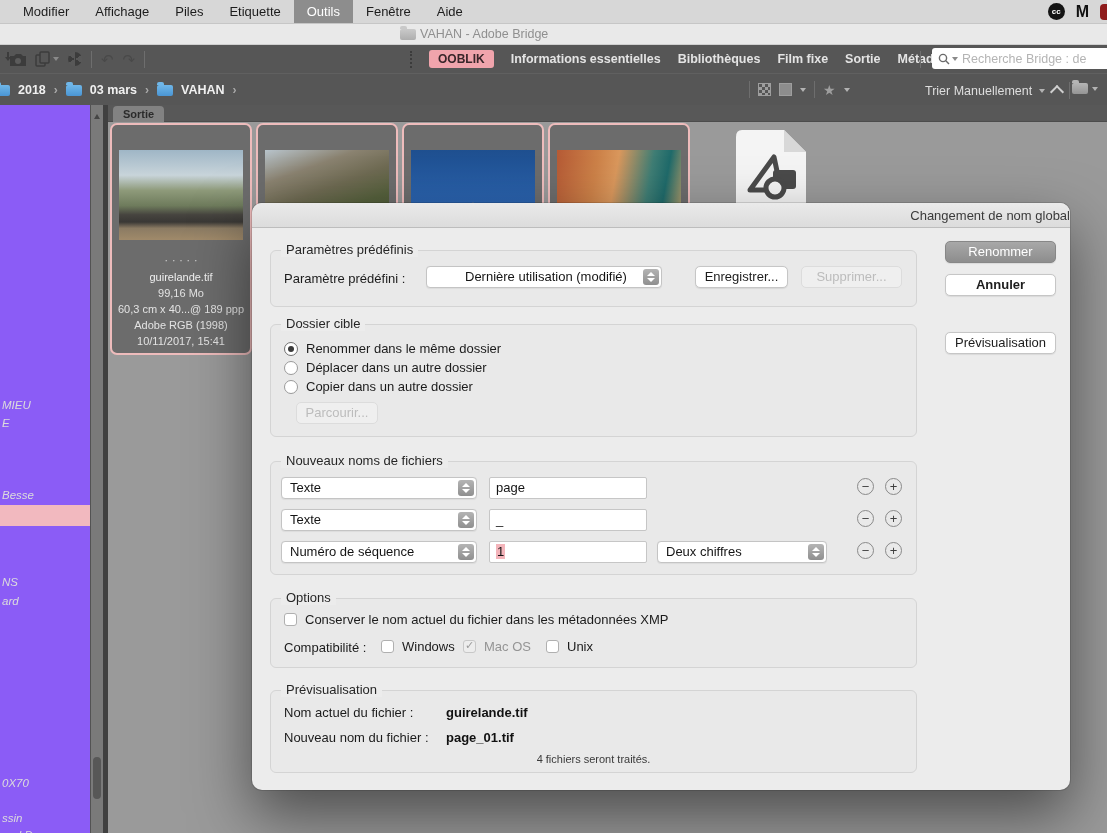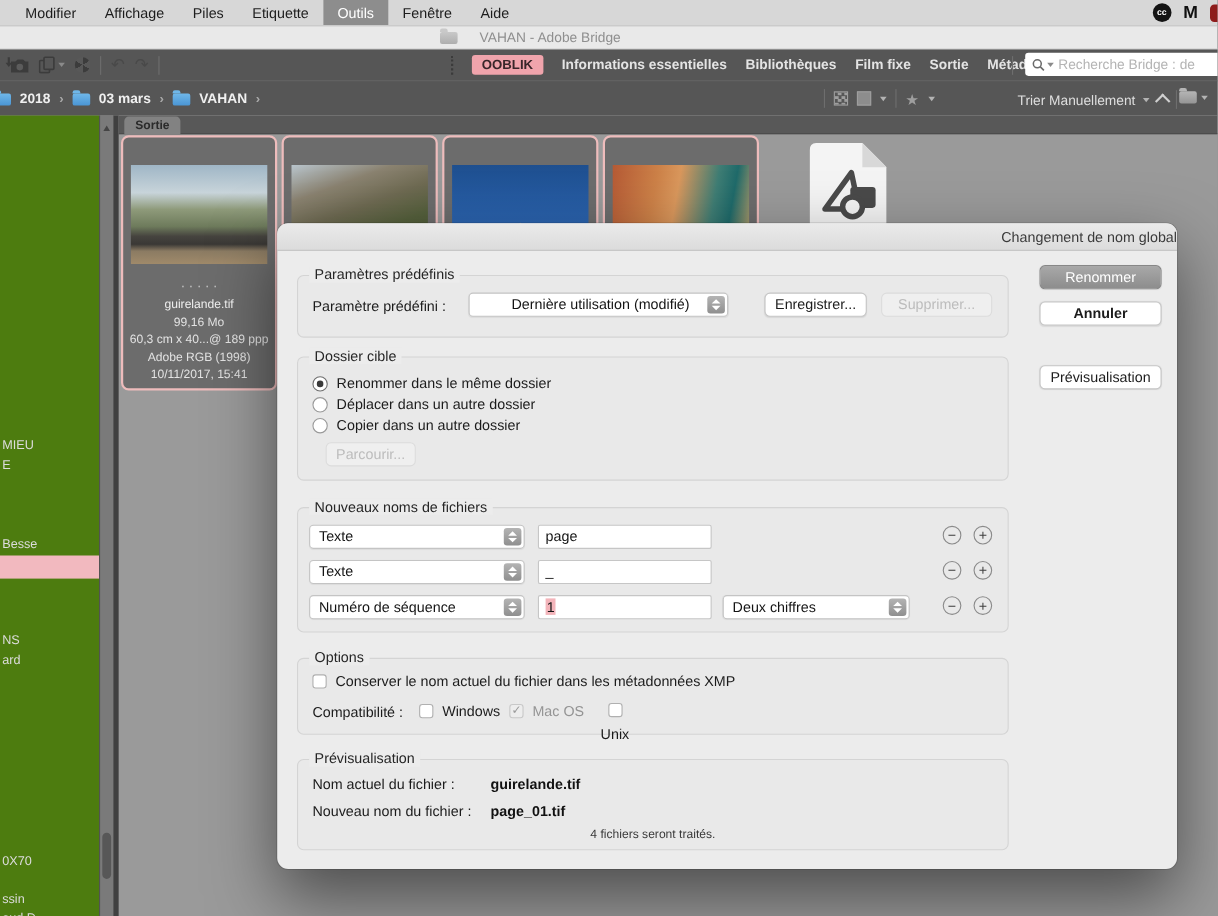--- a/index.html
+++ b/index.html
@@ -13,21 +13,21 @@
   .menu-item.active{background:#8d8d8d;color:#fff;}
   .menubar-right{position:absolute;right:0;top:0;height:23px;display:flex;align-items:center;gap:11px;}
   .cc-badge{width:17px;height:17px;border-radius:50%;background:#141414;color:#fff;
     font-size:8px;font-weight:bold;text-align:center;line-height:17px;}
   .m-badge{font-size:16px;font-weight:900;color:#101010;line-height:17px;}
   .red-chip{width:16px;height:16px;border-radius:4px;background:#8e1b1b;margin-right:-9px;}
 
   
   .titlebar{position:absolute;top:23px;left:0;right:0;height:22px;background:#e9e9e9;
     border-top:1px solid #c6c6c6;border-bottom:1px solid #cfcfcf;box-sizing:border-box;}
-  .tb-inner{position:absolute;left:400px;top:3px;display:flex;align-items:center;gap:20px;
+  .tb-inner{position:absolute;left:400px;top:3px;display:flex;align-items:center;gap:4px;
     color:#8f8f8f;font-size:12.5px;text-align:center;}
   .folder-ico{width:16px;height:11px;background:linear-gradient(#c9c9c9,#aeaeae);
     border-radius:2px;position:relative;}
   .folder-ico::before{content:"";position:absolute;top:-3px;left:0;width:7px;height:3px;
     background:#c9c9c9;border-radius:2px 2px 0 0;}
   .folder-ico.blue{background:linear-gradient(#6fb7e9,#4a95d4);}
   .folder-ico.blue::before{background:#6fb7e9;}
   .folder-ico.gray{background:linear-gradient(#b5b5b5,#959595);}
   .folder-ico.gray::before{background:#b5b5b5;}
 
@@ -65,21 +65,21 @@
     background-size:6px 6px;}
   .ic-solid{width:13px;height:13px;border:1px solid #9e9e9e;background:#8d8d8d;box-sizing:border-box;}
   .star{color:#9e9e9e;font-size:14px;line-height:14px;}
   .g-sort{position:absolute;left:925px;top:8px;display:flex;align-items:center;gap:7px;
     font-size:12.5px;color:#dedede;}
   .chev-up{width:8px;height:8px;border-left:2px solid #cfcfcf;border-top:2px solid #cfcfcf;
     transform:rotate(45deg);margin-top:3px;}
   .g-folder{position:absolute;left:1072px;top:9px;display:flex;align-items:center;gap:4px;}
 
   
-  .sidebar{position:absolute;left:0;top:105px;width:90px;bottom:0;background:#4d7c0f;}
+  .sidebar{position:absolute;left:0;top:105px;width:90px;bottom:0;background:#8b5cf6;font-style:italic;}
   .si{position:absolute;left:2px;font-size:11.5px;color:#dcdcdc;white-space:nowrap;}
   .si-sel{position:absolute;left:0;top:400px;width:90px;height:21px;background:#f2b9bf;}
   .sscroll{position:absolute;left:90px;top:105px;width:13px;bottom:0;background:#7a7a7a;
     border-left:1px solid #535353;box-sizing:border-box;}
   .sarrow{position:absolute;top:9px;left:3px;width:0;height:0;border-left:3.5px solid transparent;
     border-right:3.5px solid transparent;border-bottom:5px solid #454545;}
   .sthumb{position:absolute;left:2px;top:652px;width:8px;height:42px;background:#575757;border-radius:4px;}
   .vdivider{position:absolute;left:103px;top:105px;width:5px;bottom:0;background:#404040;}
   .content{position:absolute;left:108px;top:105px;right:0;bottom:0;background:#9a9a9a;}
   .content-head{position:absolute;left:0;right:0;top:0;height:17px;background:#585858;
@@ -380,21 +380,21 @@
       </div>
       <span class="dlabel" style="left:13px;top:41px;">Compatibilité :</span>
       <div class="cb-row" style="left:110px;top:40px;">
         <span class="cb"></span>
         <span>Windows</span>
       </div>
       <div class="cb-row" style="left:192px;top:40px;">
         <span class="cb checked disabled"></span>
         <span class="cb-lbl-dim">Mac OS</span>
       </div>
-      <div class="cb-row" style="left:275px;top:40px;flex-direction:column;">
+      <div class="cb-row" style="left:275px;top:40px;">
         <span class="cb"></span>
         <span>Unix</span>
       </div>
     </div>
 
     <div class="fbox" style="top:487px;height:83px;">
       <span class="legend">Prévisualisation</span>
       <span class="dlabel" style="left:13px;top:14px;">Nom actuel du fichier :</span>
       <span class="pv-val" style="left:175px;top:14px;">guirelande.tif</span>
       <span class="dlabel" style="left:13px;top:39px;">Nouveau nom du fichier :</span>

